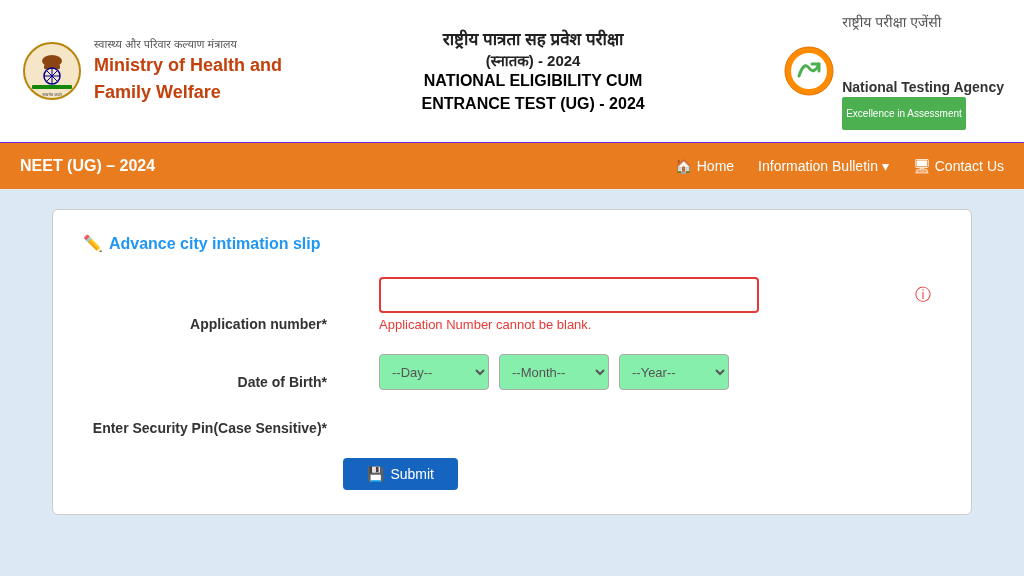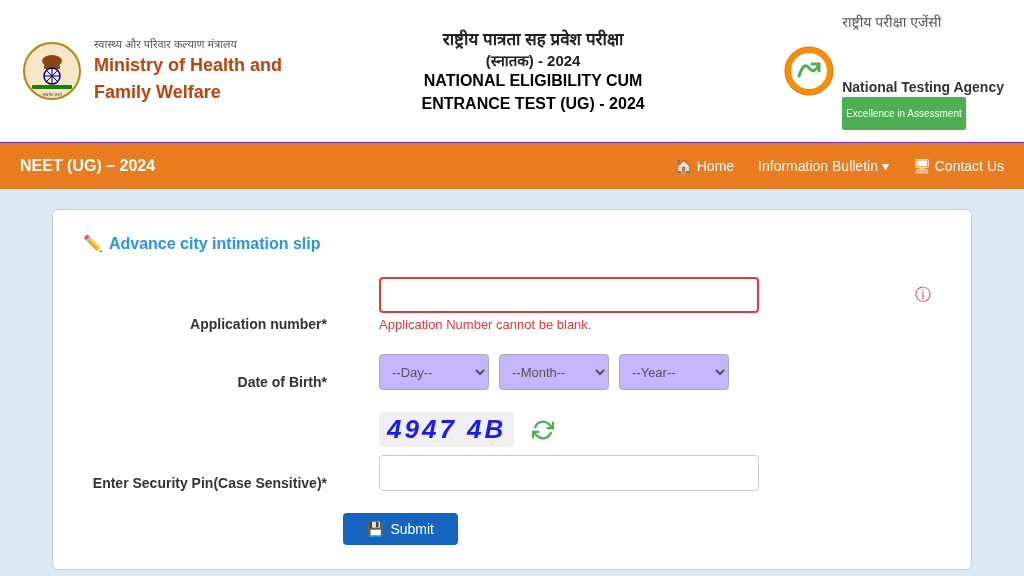--- a/index.html
+++ b/index.html
@@ -217,21 +217,21 @@
       display: flex;
       gap: 10px;
     }
     .dob-select {
       height: 36px;
       border: 1px solid #aaa;
       border-radius: 4px;
       padding: 0 8px;
       font-size: 13px;
       color: #555;
-      background: #c4b5fd;
+      background: #86efac;
       cursor: pointer;
       min-width: 110px;
     }
 
     
     .captcha-text {
       font-size: 26px;
       font-weight: 900;
       color: #1a1aff;
       letter-spacing: 3px;
@@ -380,34 +380,20 @@
           </select>
           <select class="dob-select">
             <option>--Year--</option>
           </select>
         </div>
       </div>
     </div>
 
     <div class="form-group">
       <label class="form-label">Enter Security Pin(Case Sensitive)*</label>
-      <div class="form-field">
-        <div class="captcha-row">
-          <span class="captcha-text">4947 4B</span>
-          <span class="refresh-icon">
-            <svg xmlns="http://www.w3.org/2000/svg" width="22" height="22" viewBox="0 0 24 24" fill="none" stroke="#4caf50" stroke-width="2.5" stroke-linecap="round" stroke-linejoin="round">
-              <path d="M23 4v6h-6"></path>
-              <path d="M1 20v-6h6"></path>
-              <path d="M3.51 9a9 9 0 0 1 14.85-3.36L23 10"></path>
-              <path d="M20.49 15a9 9 0 0 1-14.85 3.36L1 14"></path>
-            </svg>
-          </span>
-        </div>
-        <input type="text" class="text-input-normal" style="">
-      </div>
     </div>
 
     <div class="submit-area">
       <button class="submit-btn">
         <span>💾</span>
         <span>Submit</span>
       </button>
     </div>
 
   </div>

